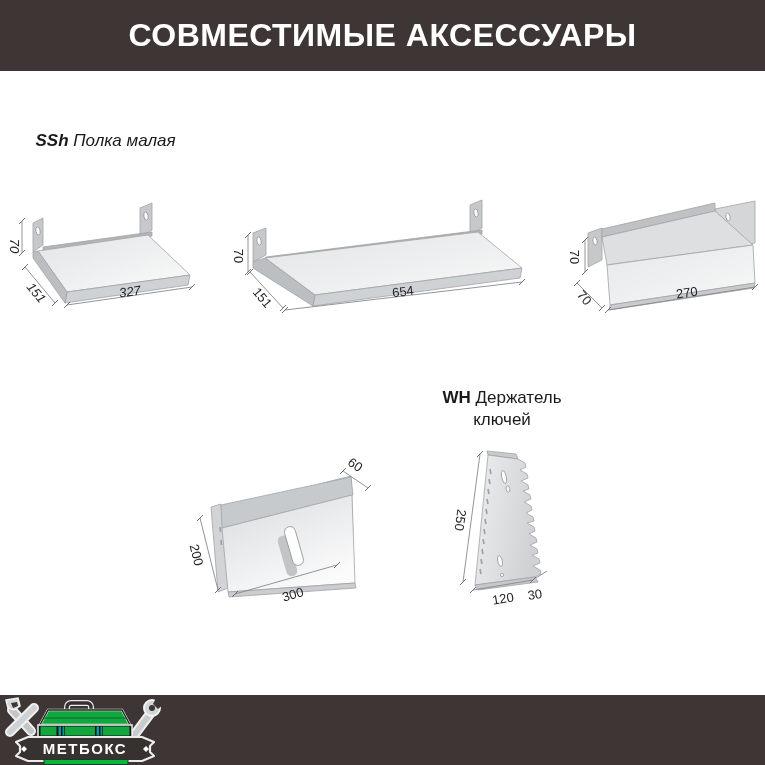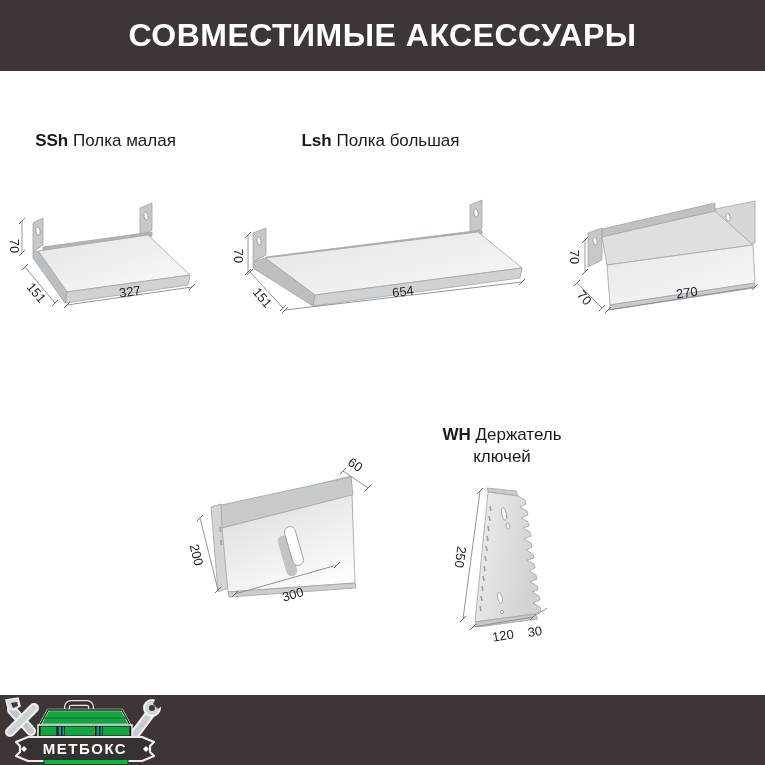--- a/index.html
+++ b/index.html
@@ -30,21 +30,21 @@
 </style>
 </head>
 <body>
 
 <div class="page">
 
   <div class="bar header">
     <h1>СОВМЕСТИМЫЕ АКСЕССУАРЫ</h1>
   </div>
 
-  <div class="block" style="left:8px;top:125px;width:210px;height:200px;">
+  <div class="block" style="left:8px;top:125px;width:210px;height:200px;font-style:italic;">
     <div class="plabel" style="width:195px;">
       <span class="inner"><span class="pcode">SSh</span>
       <span>Полка малая</span></span>
     </div>
     <svg class="drawing" width="210" height="200" viewBox="0 0 210 200">
       <defs>
         <linearGradient id="g1" x1="0" y1="0" x2="1" y2="1">
           <stop offset="0" stop-color="#e2e4e5"></stop>
             <stop offset="1" stop-color="#fafbfb"></stop>
         </linearGradient>
@@ -72,24 +72,20 @@
       <line class="dl" x1="59" y1="180" x2="184" y2="162"></line>
       <line class="tick" x1="56" y1="183" x2="62" y2="177"></line>
         <line class="tick" x1="181" y1="165" x2="187" y2="159"></line>
     </svg>
     <span class="dim" style="left:-4px;top:114px;width:20px;transform:rotate(90deg);">70</span>
     <span class="dim" style="left:15px;top:161px;width:26px;transform:rotate(50deg);">151</span>
     <span class="dim" style="left:109px;top:160px;width:26px;transform:rotate(-8deg);">327</span>
   </div>
 
   <div class="block" style="left:228px;top:125px;width:305px;height:200px;">
-    <div class="plabel">
-      <span class="inner"><span class="pcode">Lsh</span>
-      <span>Полка большая</span></span>
-    </div>
     <svg class="drawing" width="305" height="200" viewBox="0 0 305 200">
       <defs>
         <linearGradient id="g2" x1="0" y1="0" x2="1" y2="1">
           <stop offset="0" stop-color="#e2e4e5"></stop>
             <stop offset="1" stop-color="#f8f9f9"></stop>
         </linearGradient>
       </defs>
       <polygon class="metal" points="25,108 38,103 38,130 25,137" fill="#c6c8ca"></polygon>
       <ellipse class="hole" cx="31" cy="116" rx="2.1" ry="4.2" transform="rotate(-10 31 116)"></ellipse>
       <polygon class="metal" points="242,80 254,75 254,103 242,110" fill="#c6c8ca"></polygon>
@@ -181,21 +177,21 @@
         <line class="tick" x1="40" y1="198" x2="46" y2="192"></line>
       <line class="dl" x1="60" y1="199" x2="162" y2="170"></line>
       <line class="tick" x1="57" y1="202" x2="63" y2="196"></line>
         <line class="tick" x1="159" y1="173" x2="165" y2="167"></line>
     </svg>
     <span class="dim" style="left:170px;top:63px;width:20px;transform:rotate(35deg);">60</span>
     <span class="dim" style="left:8px;top:153px;width:26px;transform:rotate(76deg);">200</span>
     <span class="dim" style="left:105px;top:193px;width:26px;transform:rotate(-16deg);">300</span>
   </div>
 
-  <div class="block row2" style="left:412px;top:414px;width:180px;height:245px;">
+  <div class="block row2" style="left:412px;top:377px;width:180px;height:245px;">
     <div class="plabel">
       <span class="inner" style="max-width:140px;">
       <span class="pcode">WH</span>
       <span>Держатель ключей</span></span>
     </div>
     <svg class="drawing" width="180" height="245" viewBox="0 0 180 245">
       <defs>
         <linearGradient id="g5" x1="0" y1="0" x2="1" y2="0.3">
           <stop offset="0" stop-color="#eceeef"></stop>
             <stop offset="1" stop-color="#cfd1d3"></stop>

